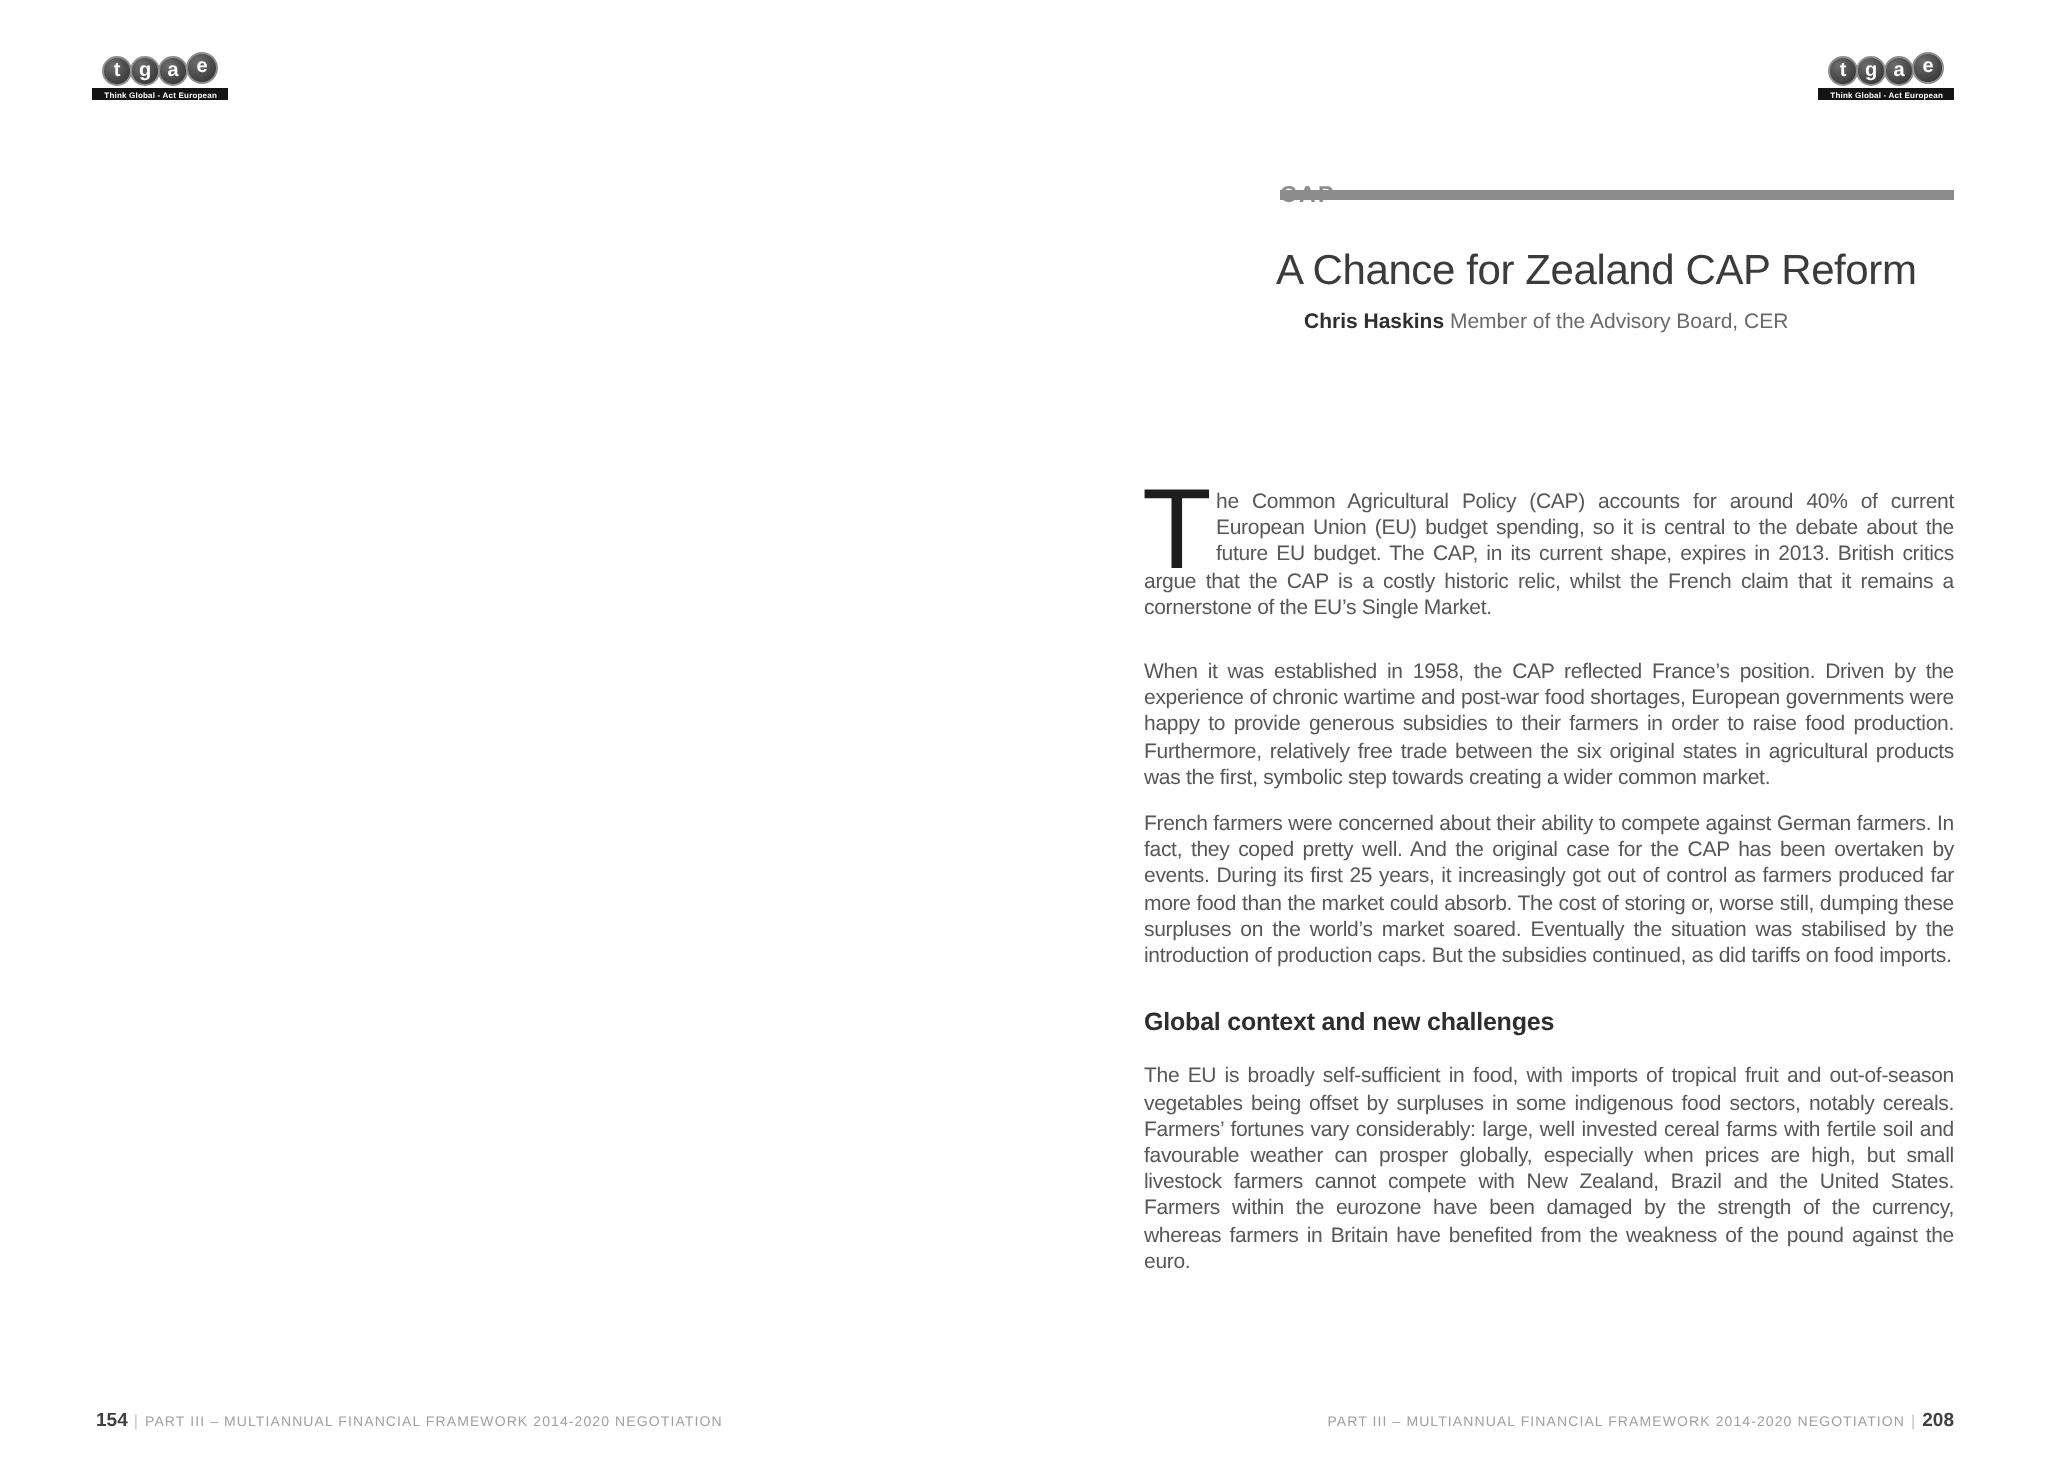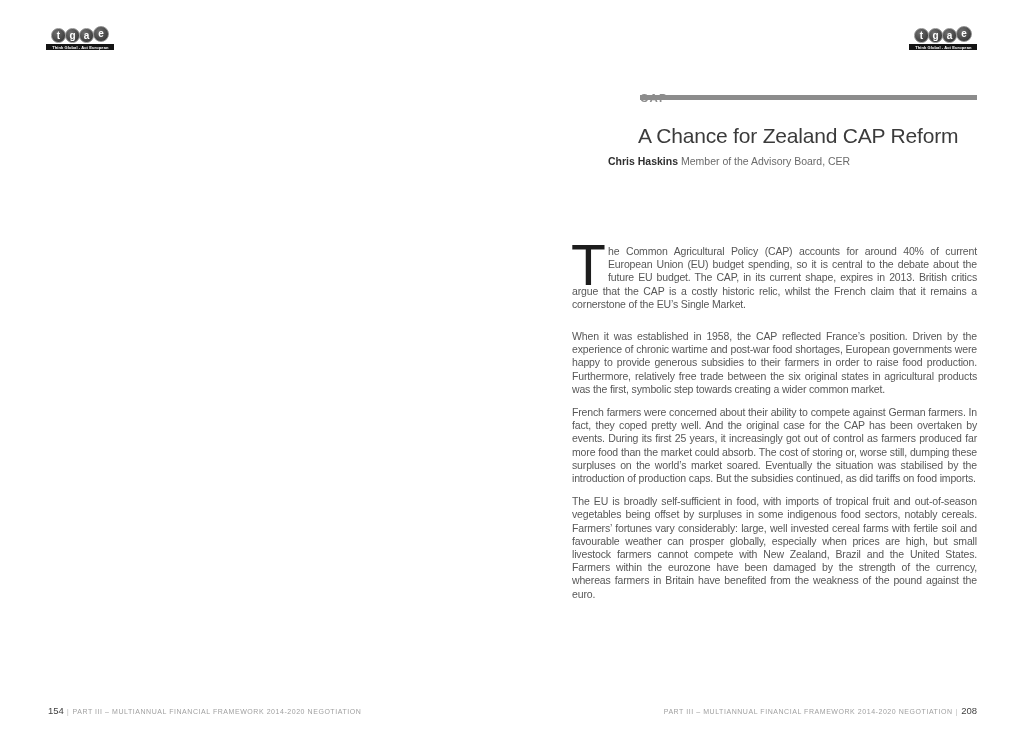--- a/index.html
+++ b/index.html
@@ -41,21 +41,21 @@
   
   .header-bar { position: absolute; left: 640px; top: 95px; width: 337px; height: 5px; background: #8c8c8c; }
   .kicker {
     position: absolute; left: 640px; top: 92px;
     font-size: 11.5px; font-weight: bold; color: #8c8c8c; letter-spacing: 1.2px;
   }
   .article-title {
     position: absolute; left: 638px; top: 124px; width: 345px;
     font-size: 21px; color: #3b3b3b; letter-spacing: -0.2px; white-space: nowrap;
   }
-  .author-line { position: absolute; left: 608px; top: 155px; font-size: 10.5px; color: #6a6a6a; }
+  .author-line { position: absolute; left: 652px; top: 155px; font-size: 10.5px; color: #6a6a6a; }
   .author-name { font-weight: bold; color: #2f2f2f; }
 
   
   .body-col {
     position: absolute; left: 572px; top: 245px; width: 405px;
     font-size: 10.5px; line-height: 13.2px; color: #575757;
     text-align: justify; letter-spacing: -0.15px; position: absolute;
   }
   .body-col p { margin: 0 0 10px 0; }
   .body-col p.opening { margin-bottom: 19px; }
@@ -69,21 +69,21 @@
     margin: 20px 0 14px 0; text-align: left; letter-spacing: -0.1px;
   }
 
   
   .footer {
     position: absolute; top: 705px; font-size: 7px; color: #a0a0a0;
     letter-spacing: 0.55px; white-space: nowrap;
   }
   .footer-left { left: 48px; }
   .footer-right { left: auto; right: 47px; text-align: right; }
-  .page-number { font-size: 9.5px; font-weight: normal; color: #3f3f3f; letter-spacing: 0; }
+  .page-number { font-size: 9.5px; font-weight: bold; color: #3f3f3f; letter-spacing: 0; }
   .footer .sep { color: #c2c2c2; margin: 0 3px; font-size: 8px; }
 </style>
 </head>
 <body>
 
 <div class="spread">
 
   <div class="logo logo-left">
     <div class="logo-circles">
       <div class="logo-circle">t</div>
@@ -114,20 +114,21 @@
   <div class="author-line">
     <span class="author-name">Chris Haskins</span>
     <span>Member of the Advisory Board, CER</span>
   </div>
 
   <div class="body-col">
     <span class="dropcap">T</span>
     <p class="opening"><span class="dropcap-spacer"></span><span>he Common Agricultural Policy (CAP) accounts for around 40% of current European Union (EU) budget spending, so it is central to the debate about the future EU budget. The CAP, in its current shape, expires in 2013. British critics argue that the CAP is a costly historic relic, whilst the French claim that it remains a cornerstone of the EU’s Single Market.</span></p>
     <p>When it was established in 1958, the CAP reflected France’s position. Driven by the experience of chronic wartime and post-war food shortages, European governments were happy to provide generous subsidies to their farmers in order to raise food production. Furthermore, relatively free trade between the six original states in agricultural products was the first, symbolic step towards creating a wider common market.</p>
     <p>French farmers were concerned about their ability to compete against German farmers. In fact, they coped pretty well. And the original case for the CAP has been overtaken by events. During its first 25 years, it increasingly got out of control as farmers produced far more food than the market could absorb. The cost of storing or, worse still, dumping these surpluses on the world’s market soared. Eventually the situation was stabilised by the introduction of production caps. But the subsidies continued, as did tariffs on food imports.</p>
+    <h2 class="section-heading">Global context and new challenges</h2>
     <p>The EU is broadly self-sufficient in food, with imports of tropical fruit and out-of-season vegetables being offset by surpluses in some indigenous food sectors, notably cereals. Farmers’ fortunes vary considerably: large, well invested cereal farms with fertile soil and favourable weather can prosper globally, especially when prices are high, but small livestock farmers cannot compete with New Zealand, Brazil and the United States. Farmers within the eurozone have been damaged by the strength of the currency, whereas farmers in Britain have benefited from the weakness of the pound against the euro.</p>
   </div>
 
   <div class="footer footer-left">
     <span class="page-number">154</span><span class="sep">|</span><span>PART III – MULTIANNUAL FINANCIAL FRAMEWORK 2014-2020 NEGOTIATION</span>
   </div>
   <div class="footer footer-right">
     <span>PART III – MULTIANNUAL FINANCIAL FRAMEWORK 2014-2020 NEGOTIATION</span><span class="sep">|</span><span class="page-number">208</span>
   </div>
 

